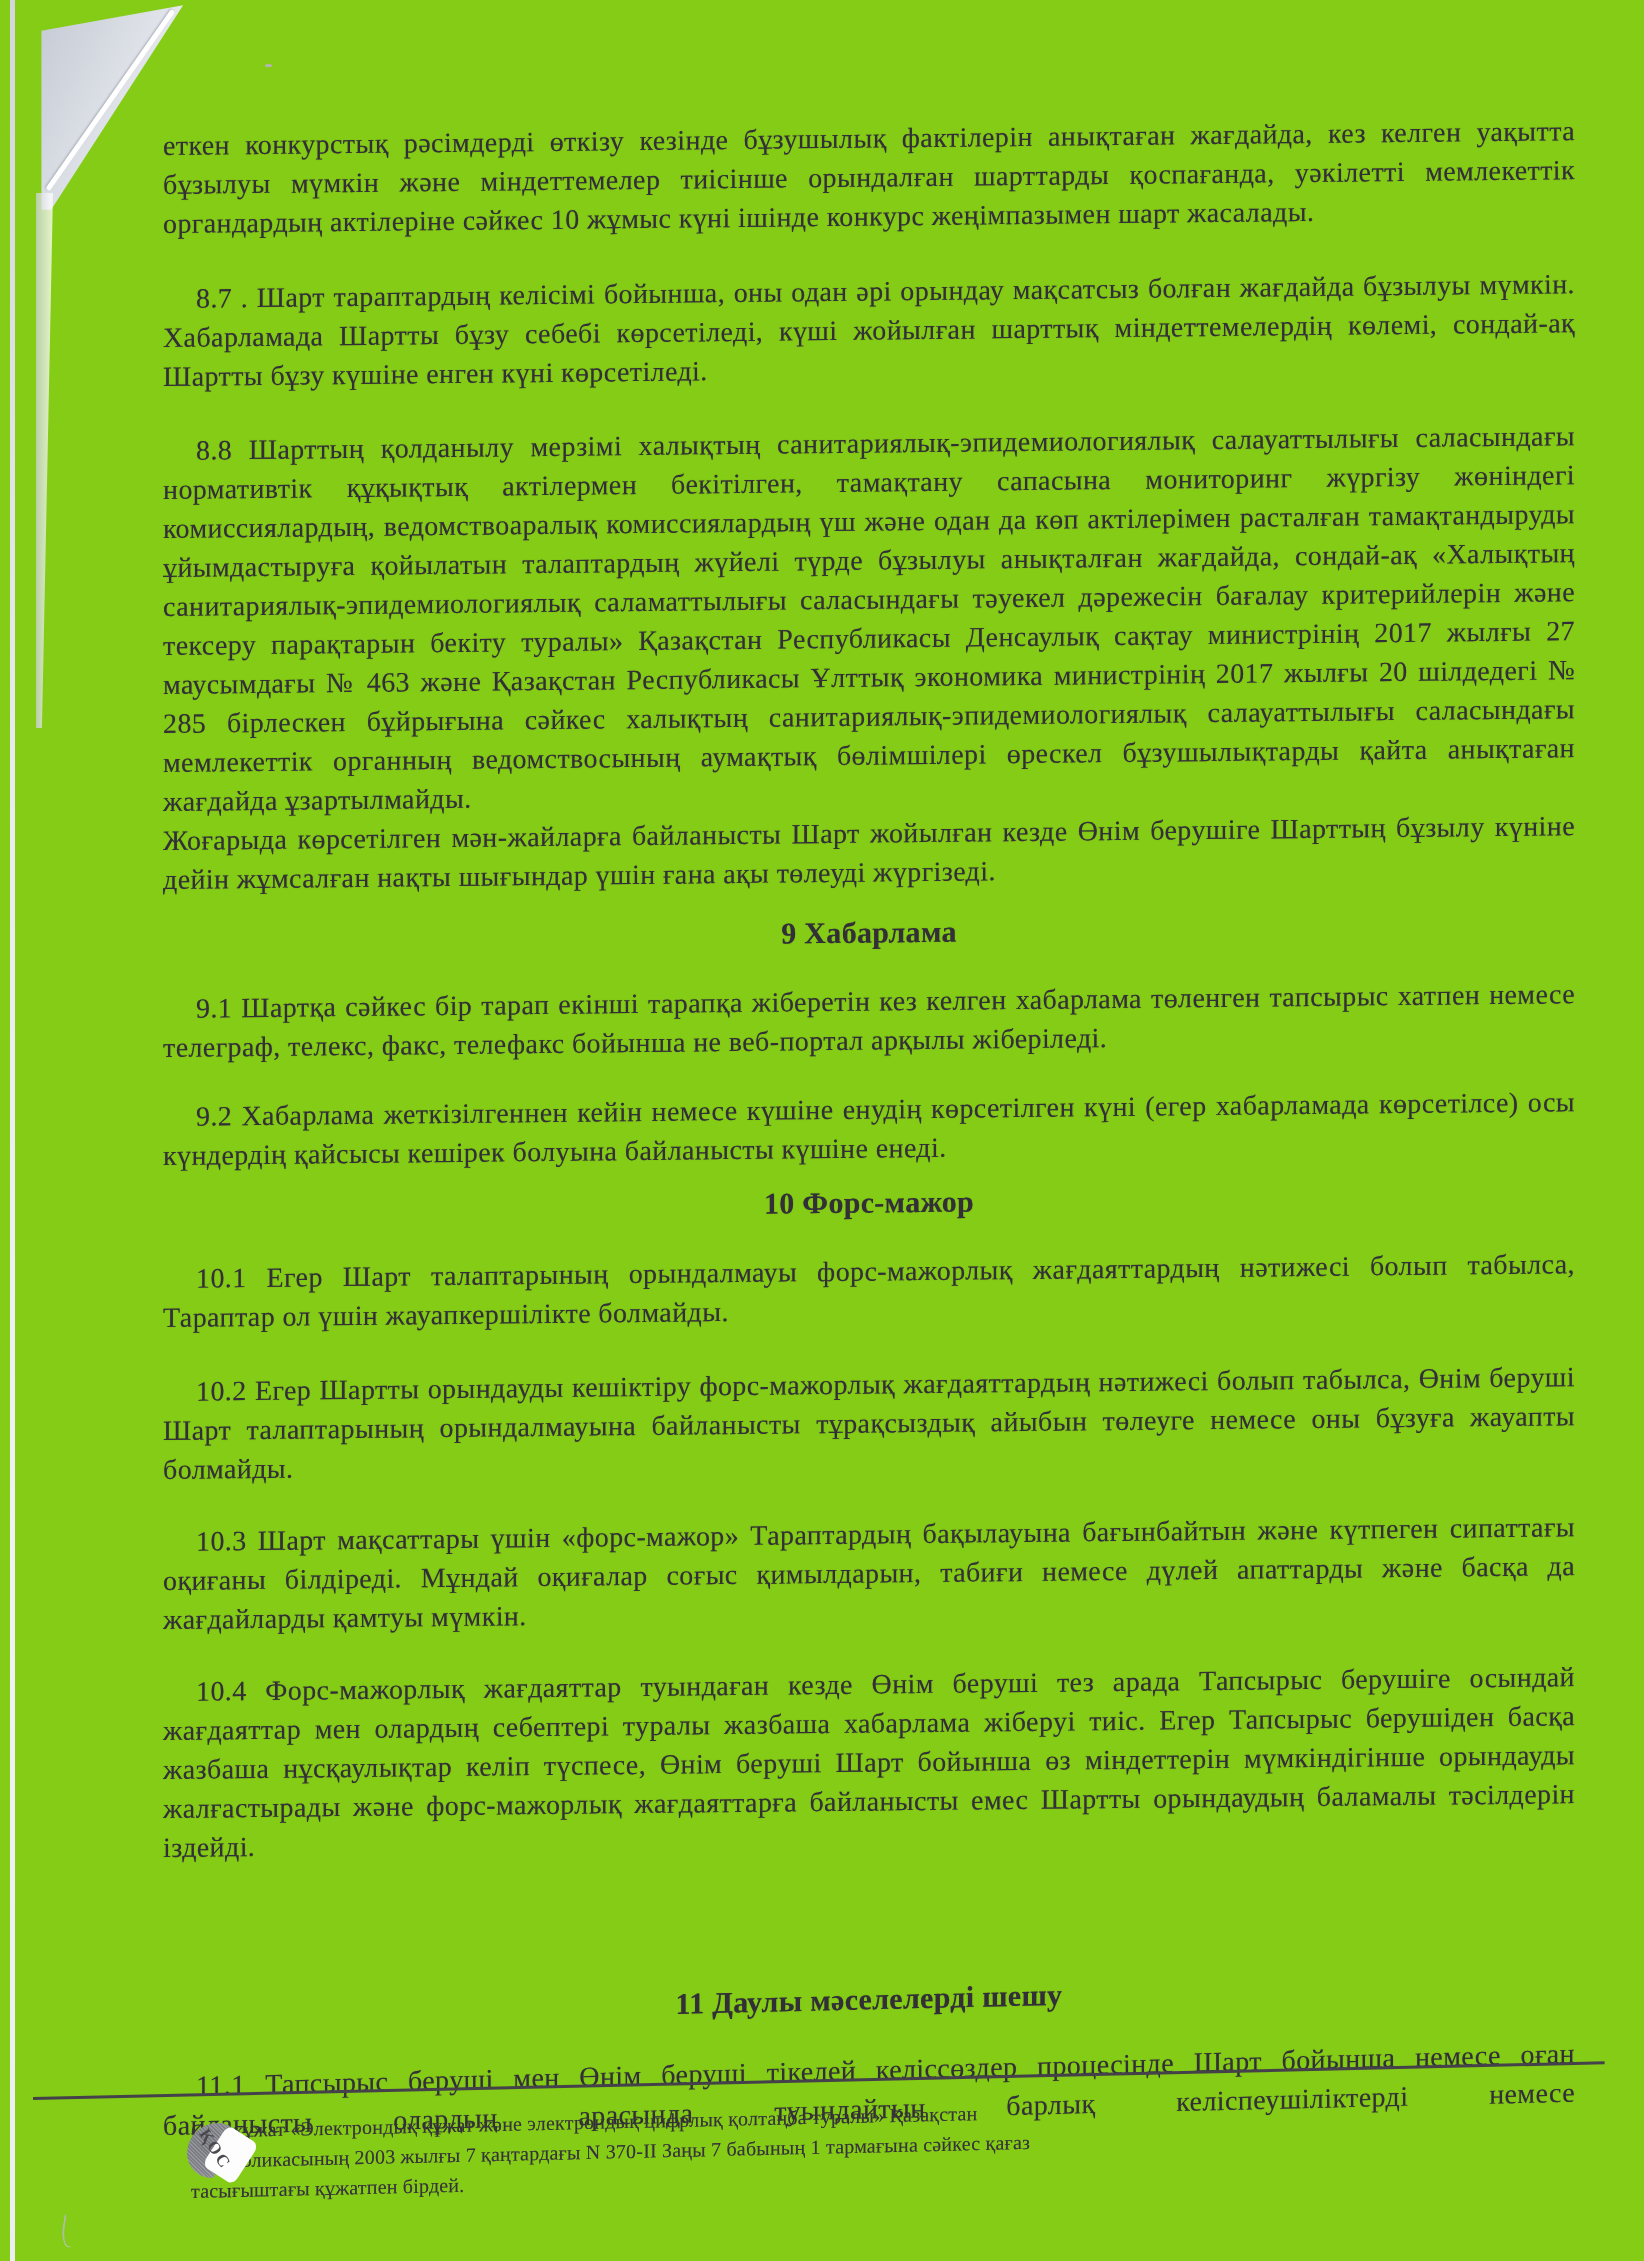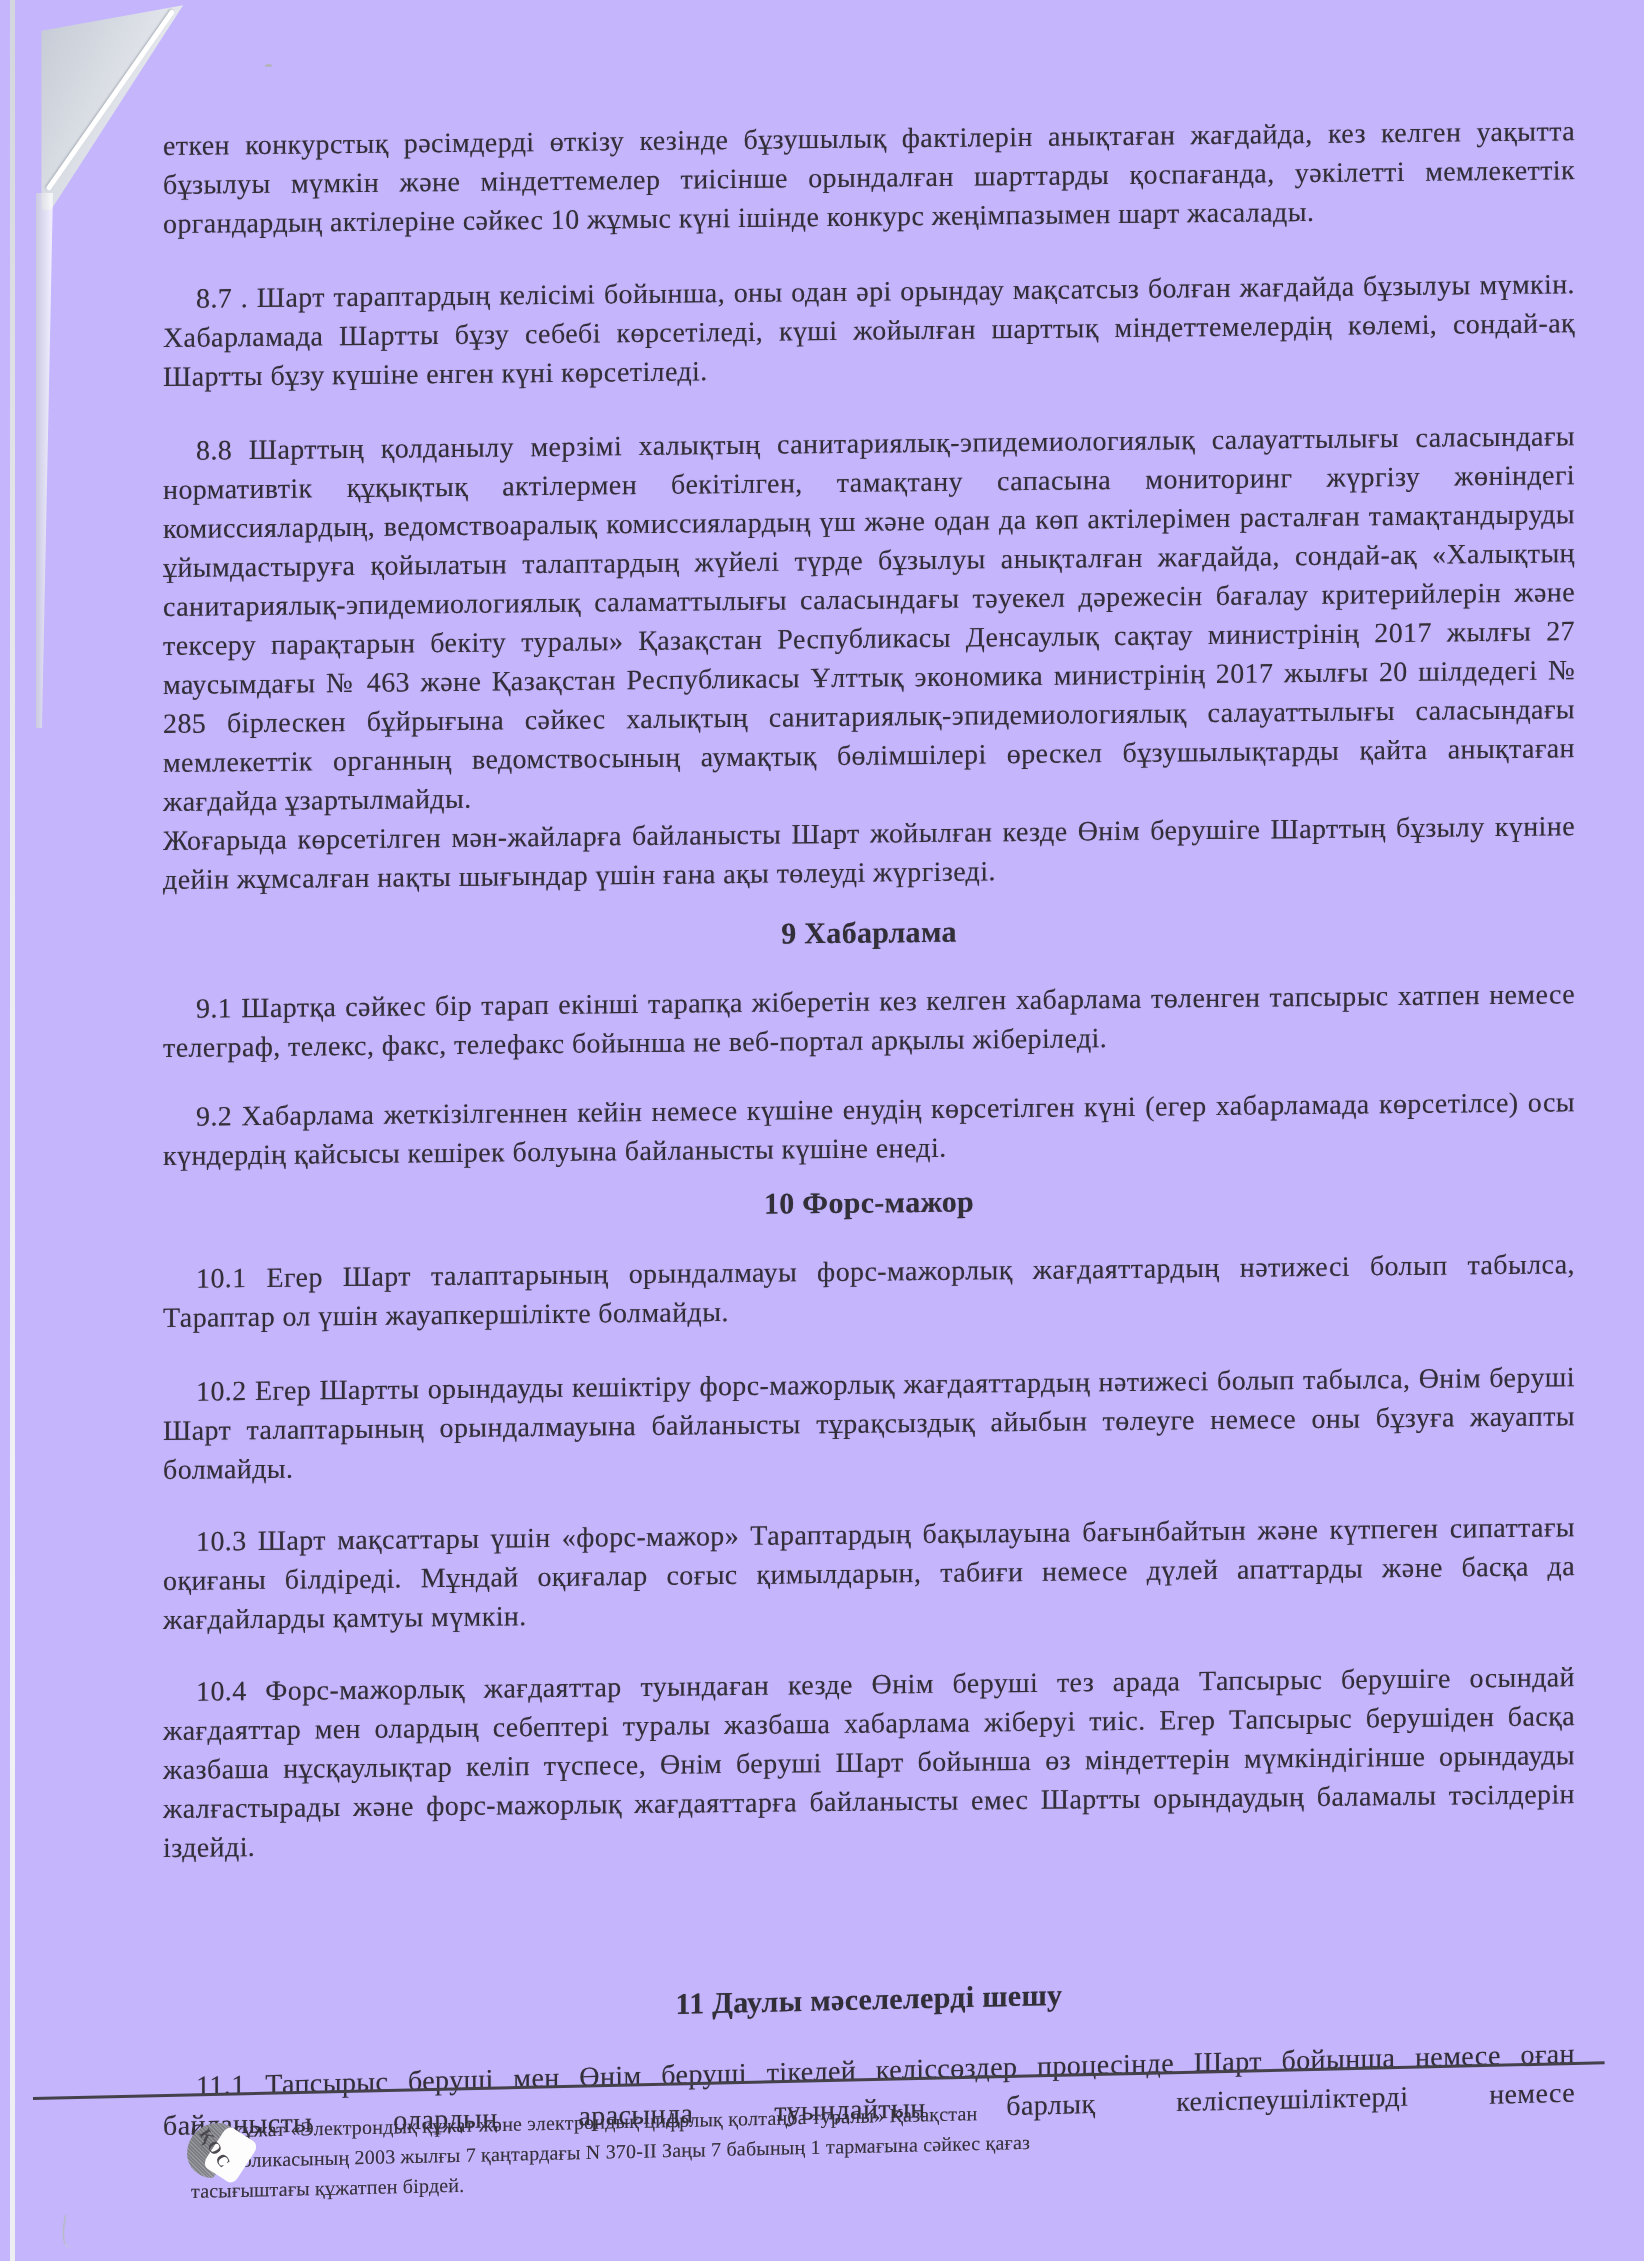--- a/index.html
+++ b/index.html
@@ -4,21 +4,21 @@
 <style>
   html, body {
     margin: 0; padding: 0;
     width: 1644px; height: 2261px;
     background: #f4f4f6;
     overflow: hidden;
     font-family: "Liberation Serif", "DejaVu Serif", serif;
   }
   .page {
     position: absolute; inset: 0;
-    background: #c4b5fd;
+    background: #84cc16;
     color: #332f38;
   }
   
   .edge-line {
     position: absolute; left: 10.3px; top: 0; width: 5.2px; height: 100%;
     background: linear-gradient(#d3d6dc 0%, #e9ebee 35%, #f1f2f4 70%, #eceef1 100%);
   }
   .fold {
     position: absolute; left: 35px; top: 5.2px; width: 161px; height: 213px;
     background: linear-gradient(115deg, #c3c9d3 0%, #d9dde4 40%, #edeff2 70%, #fdfdfd 100%);

